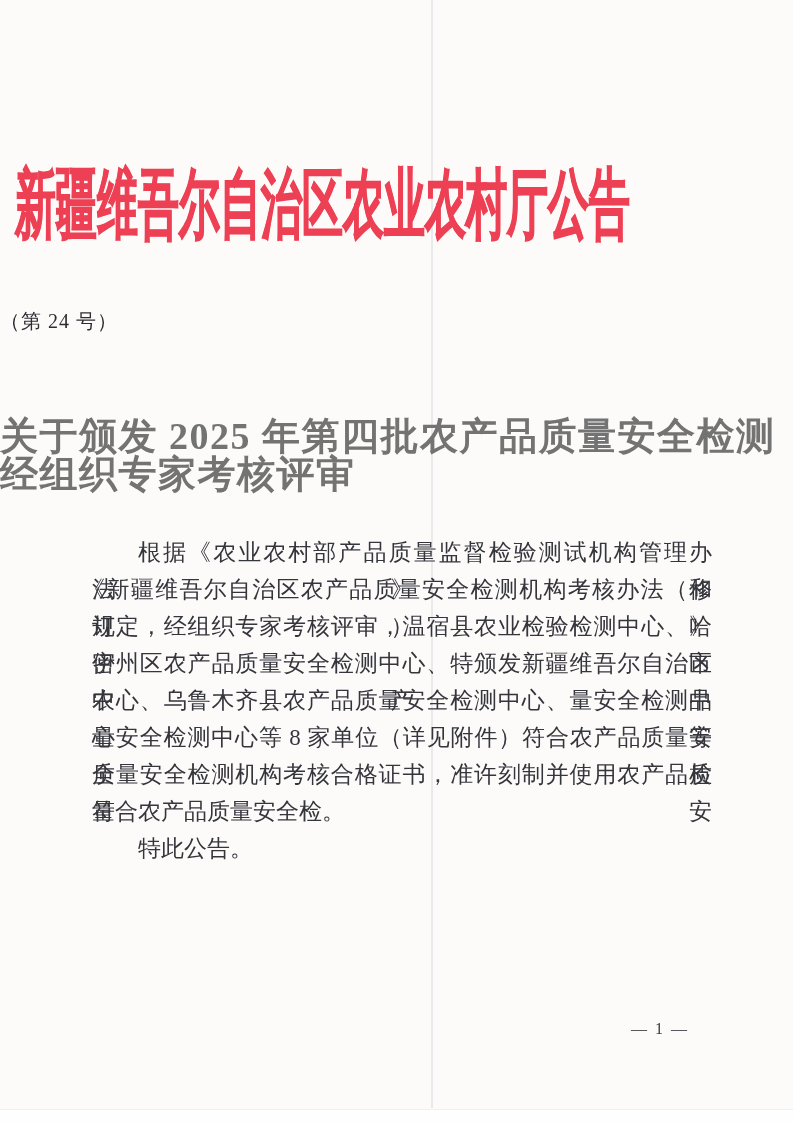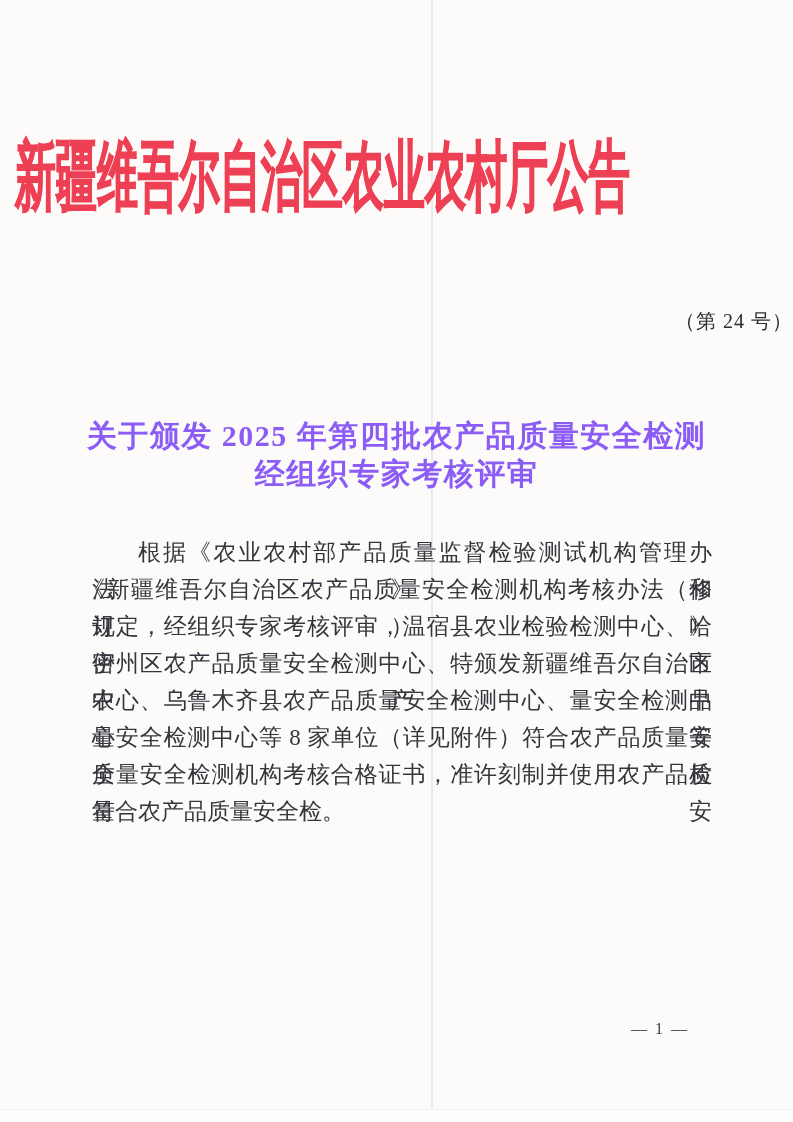--- a/index.html
+++ b/index.html
@@ -26,51 +26,50 @@
     left:0;bottom:0;
     width:793px;height:12px;
     background:#fefefe;
     border-top:1px solid #efefef;
   }
   
   .agency-title-wrap{
     position:absolute;
     left:0;top:150px;
     width:645px;height:110px;
-    display:flex;align-items:flex-start;justify-content:center;
+    display:flex;align-items:center;justify-content:center;
   }
   .agency-title{
     font-size:41px;
     font-weight:bold;
     color:#ee4054;
     -webkit-text-stroke:0.7px #ee4054;
     letter-spacing:0px;
     white-space:nowrap;
     transform:scaleY(1.85);
     transform-origin:center;
   }
   
   .issue-number{
     position:absolute;
     left:0;top:308px;
     width:793px;
-    text-align:right;
+    text-align:left;
     font-size:20px;
     color:#2c2c32;
     letter-spacing:1px;
   }
   
   .notice-heading{
     position:absolute;
     left:0;top:417px;
     width:793px;
-    text-align:center;
     font-weight:bold;
-    color:#8b5cf6;
-    font-size:30px;
+    color:#737373;
+    font-size:38px;
     line-height:38px;
     letter-spacing:1.5px;
   }
   
   .body-block{
     position:absolute;
     left:92px;top:534px;
     width:620px;
     font-size:23px;
     line-height:37px;
@@ -119,19 +118,20 @@
 
   <div class="body-block">
     <div class="bline just indent">根据《农业农村部产品质量监督检验测试机构管理办法》和</div>
     <div class="bline just hang">《新疆维吾尔自治区农产品质量安全检测机构考核办法（修订）》</div>
     <div class="bline just">规定，经组织专家考核评审，温宿县农业检验检测中心、哈密市</div>
     <div class="bline just">伊州区农产品质量安全检测中心、特颁发新疆维吾尔自治区农产品</div>
     <div class="bline just">中心、乌鲁木齐县农产品质量安全检测中心、量安全检测中心等</div>
     <div class="bline just">量安全检测中心等 8 家单位（详见附件）符合农产品质量安全检</div>
     <div class="bline just">质量安全检测机构考核合格证书，准许刻制并使用农产品质量安</div>
     <div class="bline">符合农产品质量安全检。</div>
+    <div class="bline indent">特此公告。</div>
   </div>
 
   <div class="page-number">— 1 —</div>
 
   <div class="bottom-edge"></div>
 
 </div>
 
 </body></html>

